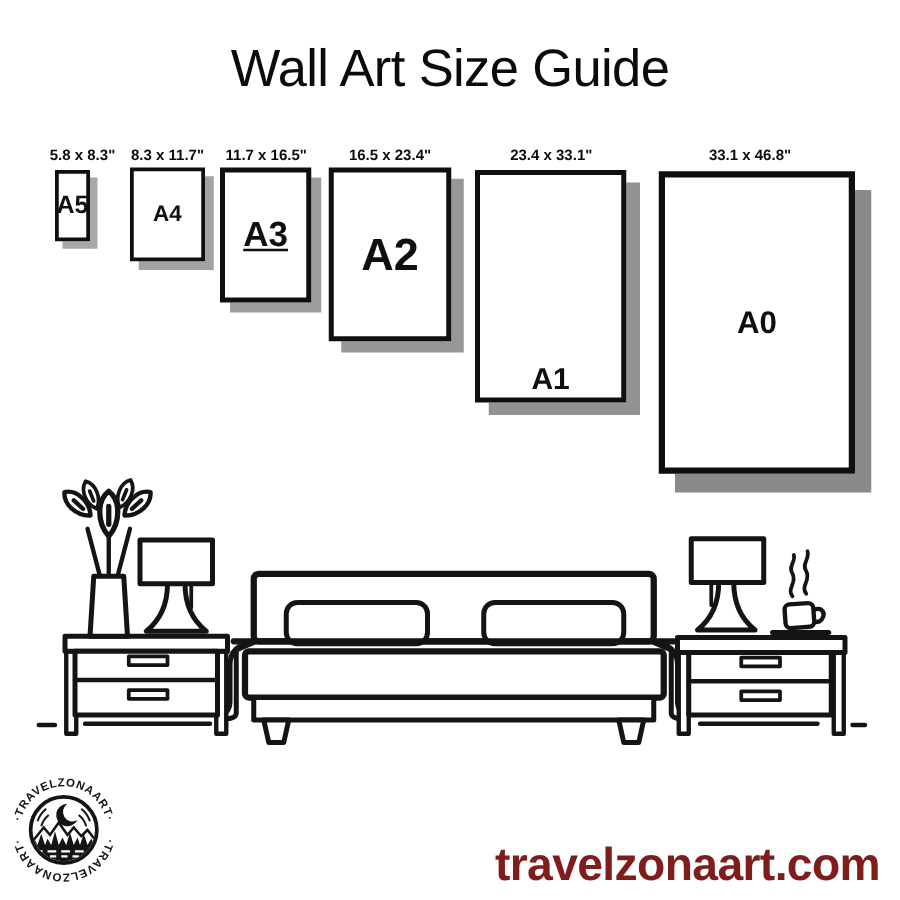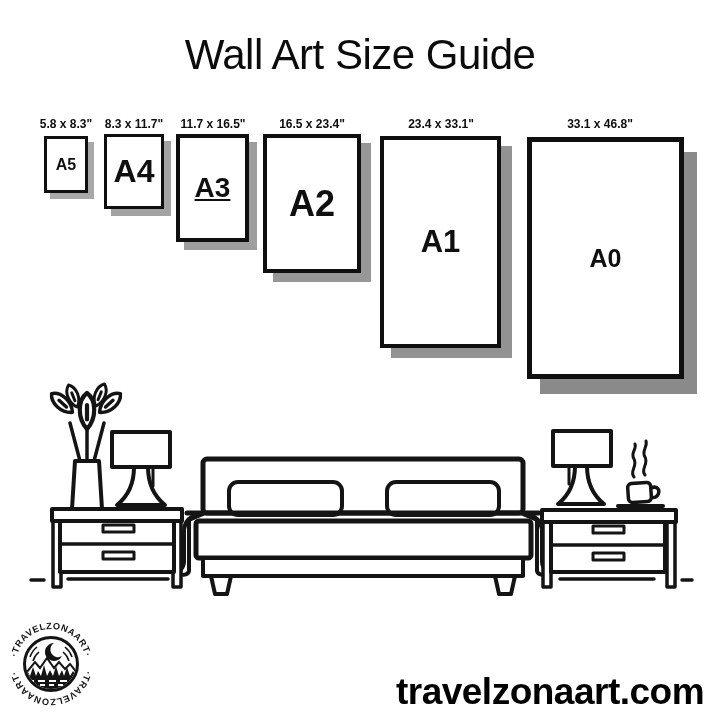--- a/index.html
+++ b/index.html
@@ -8,37 +8,37 @@
     font-family:"Liberation Sans","DejaVu Sans",sans-serif;color:#0d0d0d;
   }
   .title{
     position:absolute;top:31px;left:0;width:720px;text-align:center;
     font-size:42px;font-weight:400;letter-spacing:-0.5px;color:#0b0b0b;
   }
   .frame{
     position:absolute;box-sizing:border-box;background:#ffffff;border:3px solid #0f0f0f;
     display:flex;align-items:center;justify-content:center;font-weight:700;color:#0f0f0f;
   }
-  .f-a5{left:44px;top:136px;width:44px;height:57px;border-width:3px;font-size:16px;box-shadow:6px 6px 0 #a8a8a8;}
-  .f-a4{left:104px;top:134px;width:60px;height:75px;border-width:3px;font-size:32px;box-shadow:7px 7px 0 #a3a3a3;}
+  .f-a5{left:44px;top:136px;width:28px;height:57px;border-width:3px;font-size:20px;box-shadow:6px 6px 0 #a8a8a8;}
+  .f-a4{left:104px;top:134px;width:60px;height:75px;border-width:3px;font-size:18px;box-shadow:7px 7px 0 #a3a3a3;}
   .f-a3{left:176px;top:134px;width:73px;height:108px;border-width:4px;font-size:28px;box-shadow:8px 8px 0 #9e9e9e;text-decoration:underline;}
   .f-a2{left:263px;top:134px;width:98px;height:139px;border-width:4px;font-size:36px;box-shadow:10px 9px 0 #979797;}
-  .f-a1{left:380px;top:136px;width:121px;height:212px;border-width:4px;font-size:31px;box-shadow:11px 10px 0 #929292;}
+  .f-a1{left:380px;top:136px;width:121px;height:186px;border-width:4px;font-size:24px;box-shadow:11px 10px 0 #929292;align-items:flex-end;}
   .f-a0{left:527px;top:137px;width:157px;height:242px;border-width:5px;font-size:25px;box-shadow:13px 15px 0 #8a8a8a;}
   .dim{
     position:absolute;top:117px;transform:translateX(-50%);
     font-size:12px;font-weight:700;white-space:nowrap;color:#0d0d0d;
   }
   .d-a5{left:66px;} .d-a4{left:134px;} .d-a3{left:213px;}
   .d-a2{left:312px;} .d-a1{left:441px;} .d-a0{left:600px;}
   .scene{position:absolute;left:0;top:0;width:720px;height:720px;}
   .logo{position:absolute;left:7px;top:620px;width:88px;height:88px;}
   .website{
     position:absolute;top:671px;left:380px;width:340px;text-align:center;
-    font-size:37px;font-weight:700;color:#000000;letter-spacing:-0.5px;
+    font-size:37px;font-weight:700;color:#7f1d1d;letter-spacing:-0.5px;
   }
 </style>
 </head>
 <body>
 
 <div class="canvas">
 
   <div class="title">Wall Art Size Guide</div>
 
   <div>

